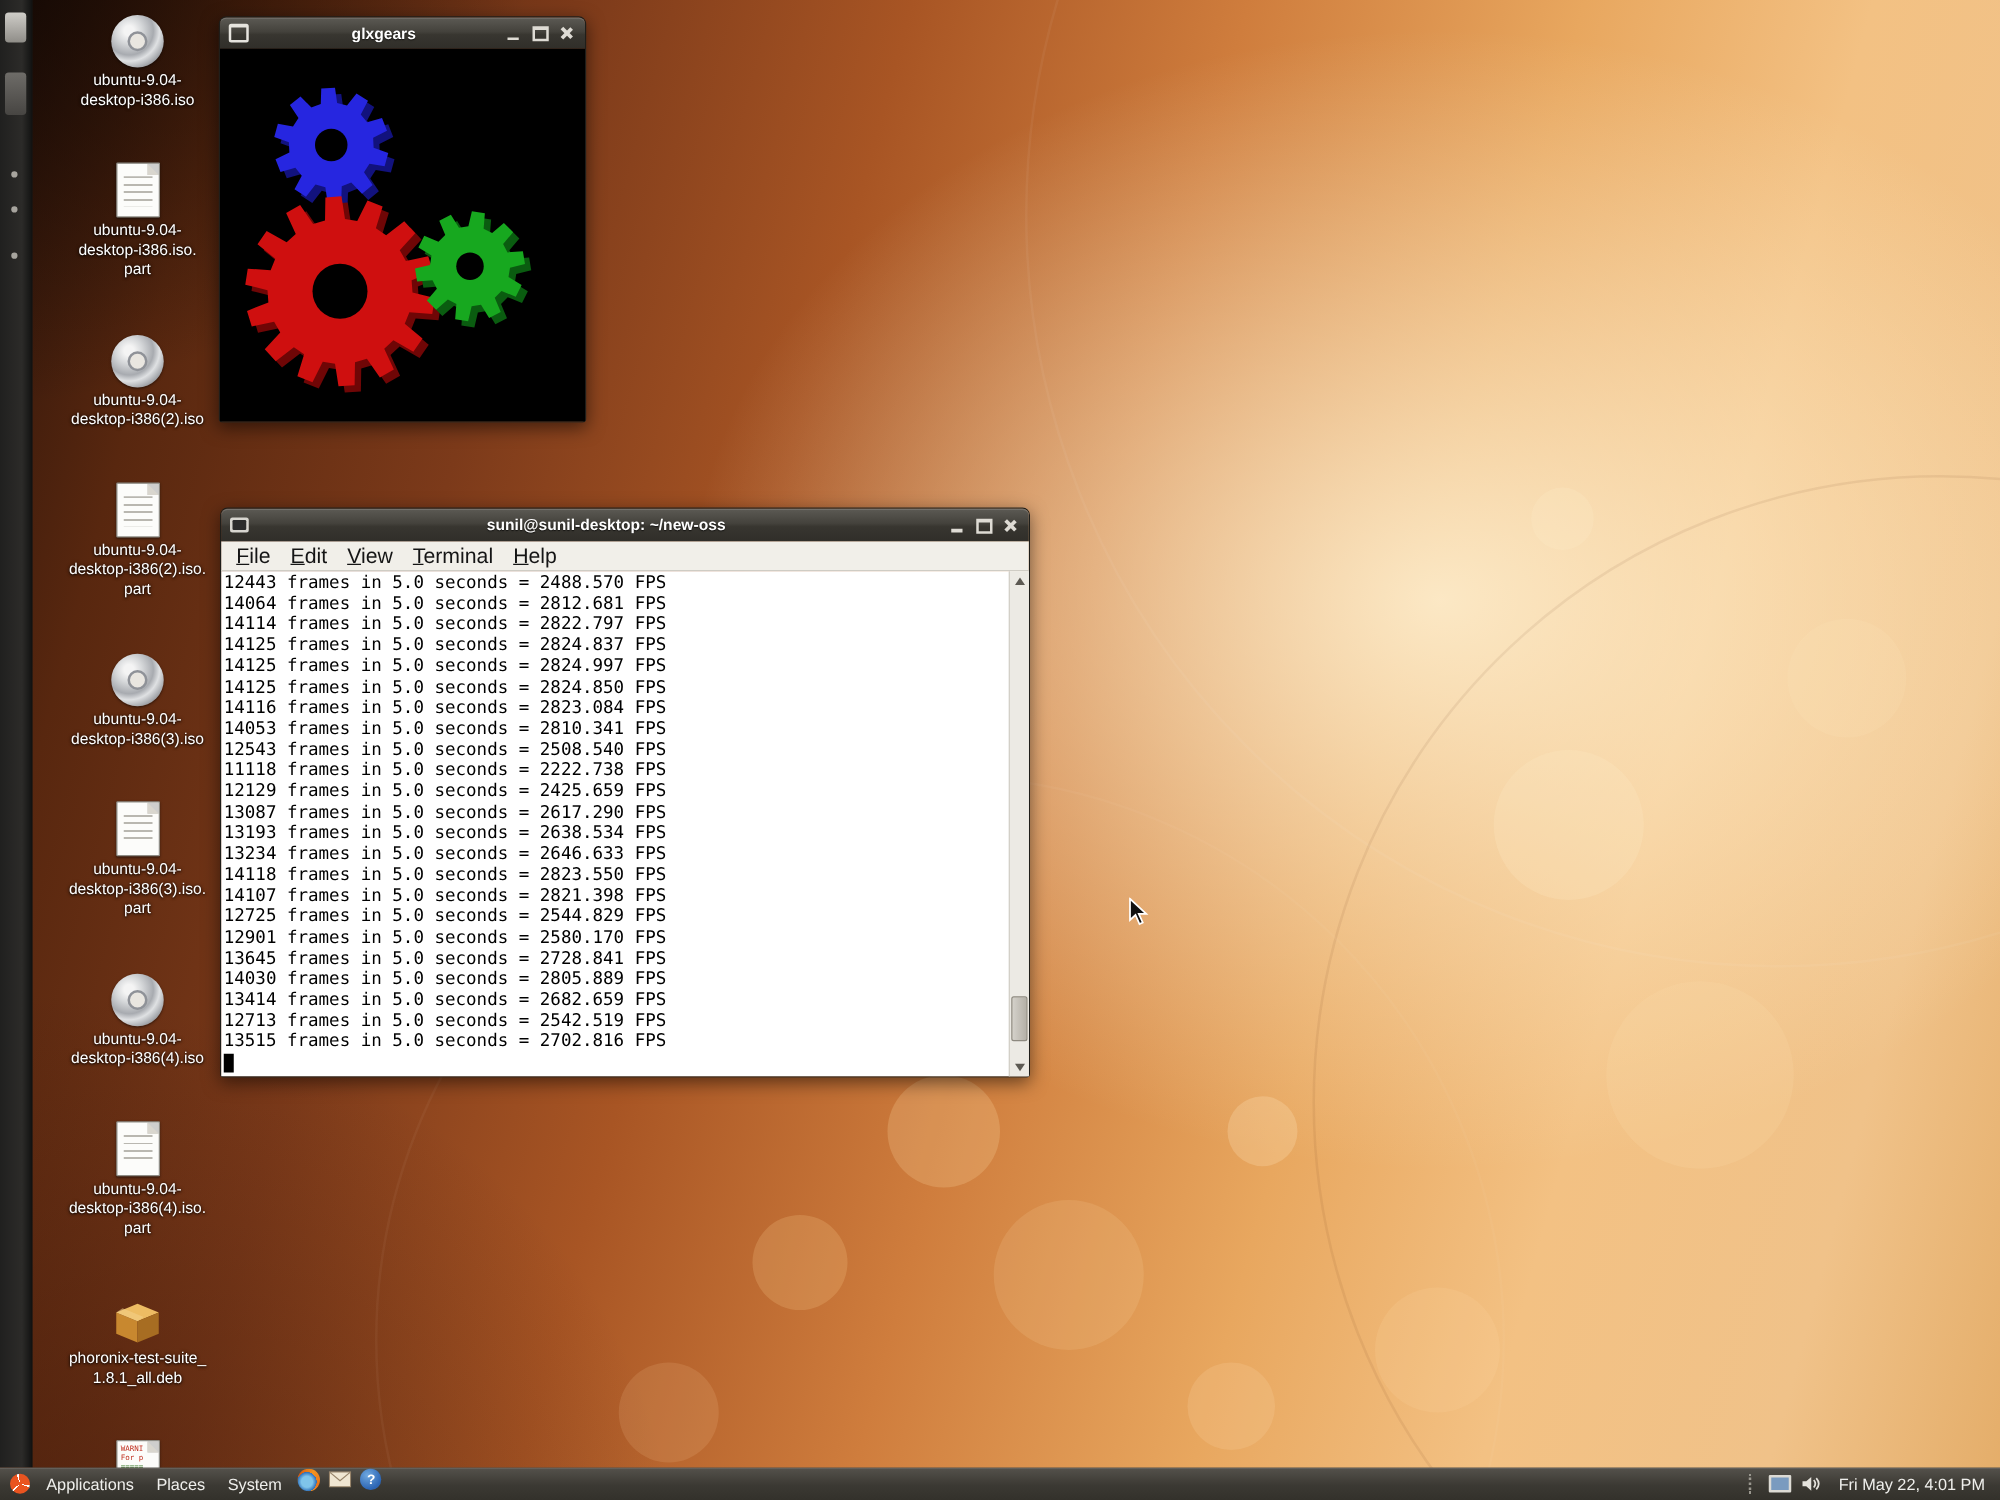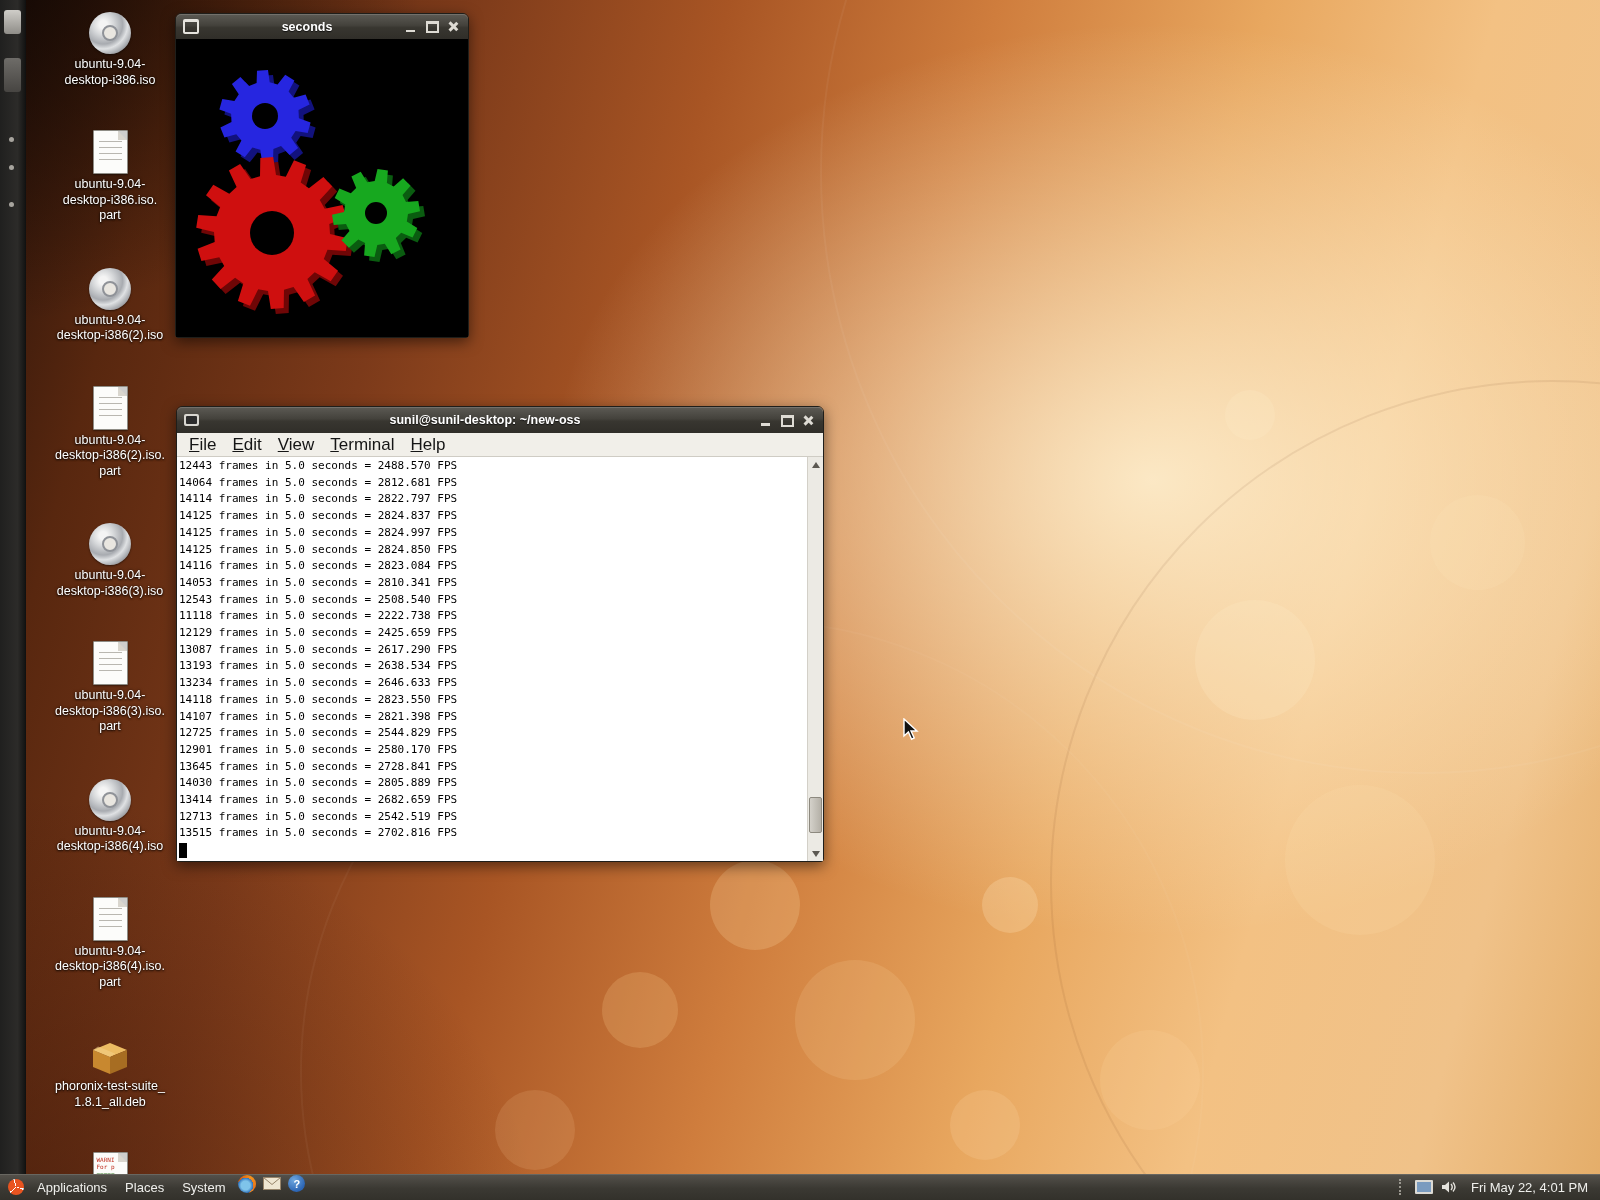--- a/index.html
+++ b/index.html
@@ -71,21 +71,21 @@
   
   #glx{left:175px;top:13px;width:292px;}
   .glx-content{height:298px;background:#000;position:relative;overflow:hidden;}
   
   #term{left:176px;top:406px;width:646px;}
   .menubar{height:23px;background:#f1efe9;border-bottom:1px solid #cfccc4;display:flex;
     align-items:center;padding-left:4px;font-size:17px;color:#151515;}
   .menu-item{padding:2px 8px;cursor:default;}
   .term-body{display:flex;background:#fff;height:404px;}
   .term-text{flex:1;padding:1px 0 0 2px;font-family:"DejaVu Sans Mono",monospace;
-    font-size:11px;line-height:16.7px;color:#000;white-space:pre;overflow:hidden;}
+    font-size:14px;line-height:16.7px;color:#000;white-space:pre;overflow:hidden;}
   .tcursor{width:8px;height:15px;background:#000;margin-top:1px;}
   .scrollbar{width:15px;background:#eceae4;border-left:1px solid #d3d0c8;position:relative;}
   .sb-btn{position:absolute;left:0;right:0;height:13px;display:flex;align-items:center;justify-content:center;}
   .sb-up{top:1px;} .sb-down{bottom:1px;}
   .tri-up{width:0;height:0;border-left:4px solid transparent;border-right:4px solid transparent;border-bottom:6px solid #5c5952;}
   .tri-down{width:0;height:0;border-left:4px solid transparent;border-right:4px solid transparent;border-top:6px solid #5c5952;}
   .sb-thumb{position:absolute;left:1px;right:1px;top:340px;height:34px;border-radius:2px;
     background:linear-gradient(90deg,#d4d1ca,#b4b0a7);border:1px solid #8d897f;}
   
   .panel{position:absolute;left:0;right:0;bottom:0;height:26px;color:#efefec;font-size:13px;
@@ -260,21 +260,21 @@
       </div>
       <div class="lbl">
         <div>pts-1.8packaes</div>
       </div>
     </div>
   </div>
 
 <div class="window" id="glx">
   <div class="titlebar">
     <div class="tb-icon winicon"></div>
-    <div class="tb-title">seconds</div>
+    <div class="tb-title">glxgears</div>
     <div class="tb-btns">
       <div class="wbtn min"></div>
       <div class="wbtn max"></div>
       <div class="wbtn close"></div>
     </div>
   </div>
   <div class="glx-content">
     <svg width="290" height="298" viewBox="0 0 290 298" xmlns="http://www.w3.org/2000/svg">
         <polygon points="139.6,88.4 136.7,99.0 124.6,96.9 120.2,103.7 127.1,114.0 118.6,120.9 110.0,112.0 102.4,114.9 102.0,127.3 91.0,127.9 89.3,115.7 81.4,113.6 73.8,123.3 64.6,117.4 70.4,106.5 65.3,100.2 53.4,103.6 49.4,93.4 60.5,87.9 60.1,79.8 48.4,75.6 51.3,65.0 63.4,67.1 67.8,60.3 60.9,50.0 69.4,43.1 78.0,52.0 85.6,49.1 86.0,36.7 97.0,36.1 98.7,48.3 106.6,50.4 114.2,40.7 123.4,46.6 117.6,57.5 122.7,63.8 134.6,60.4 138.6,70.6 127.5,76.1 127.9,84.2" fill="#12127d"></polygon>
         <polygon points="134.6,83.4 131.7,94.0 119.6,91.9 115.2,98.7 122.1,109.0 113.6,115.9 105.0,107.0 97.4,109.9 97.0,122.3 86.0,122.9 84.3,110.7 76.4,108.6 68.8,118.3 59.6,112.4 65.4,101.5 60.3,95.2 48.4,98.6 44.4,88.4 55.5,82.9 55.1,74.8 43.4,70.6 46.3,60.0 58.4,62.1 62.8,55.3 55.9,45.0 64.4,38.1 73.0,47.0 80.6,44.1 81.0,31.7 92.0,31.1 93.7,43.3 101.6,45.4 109.2,35.7 118.4,41.6 112.6,52.5 117.7,58.8 129.6,55.4 133.6,65.6 122.5,71.1 122.9,79.2" fill="#2626e0"></polygon>

